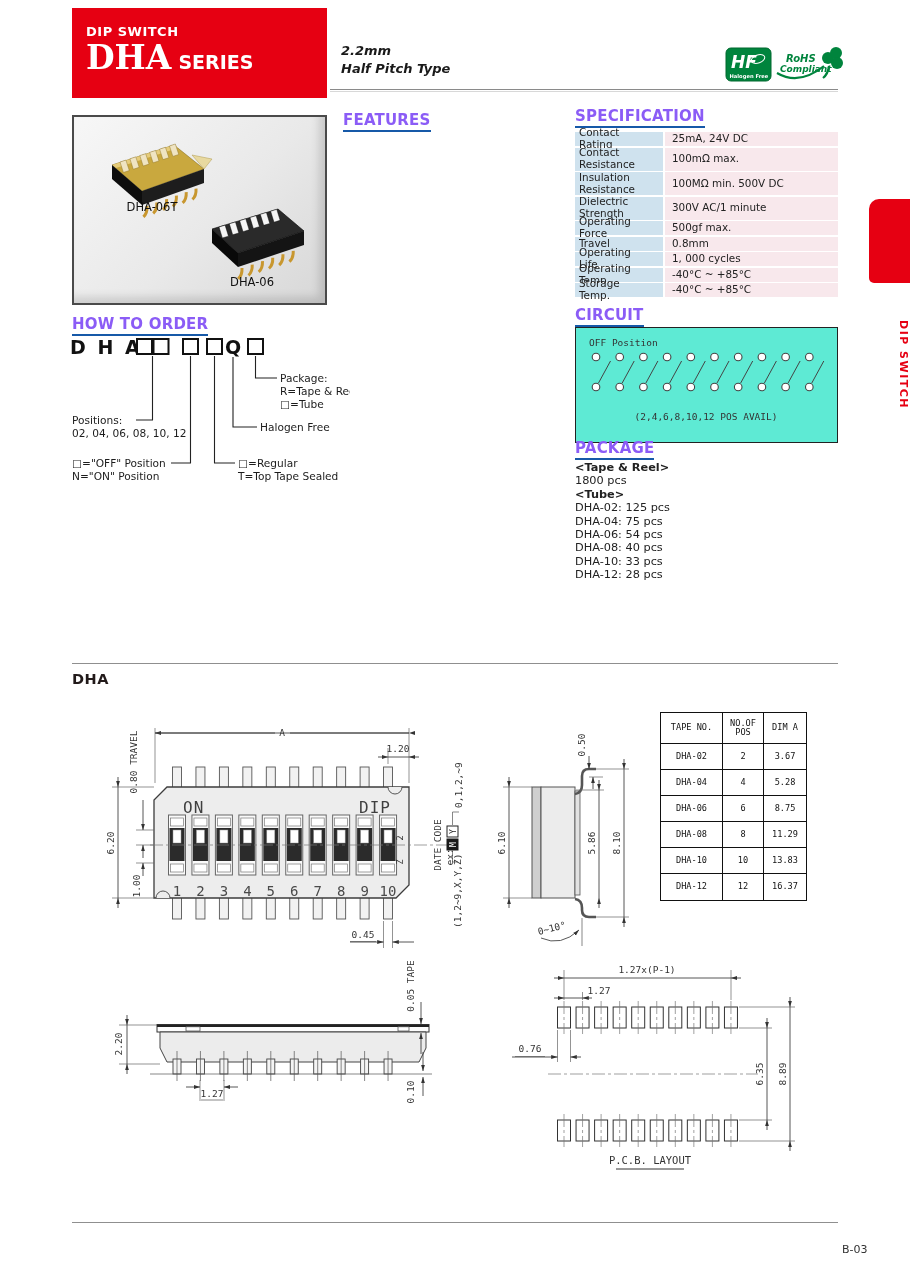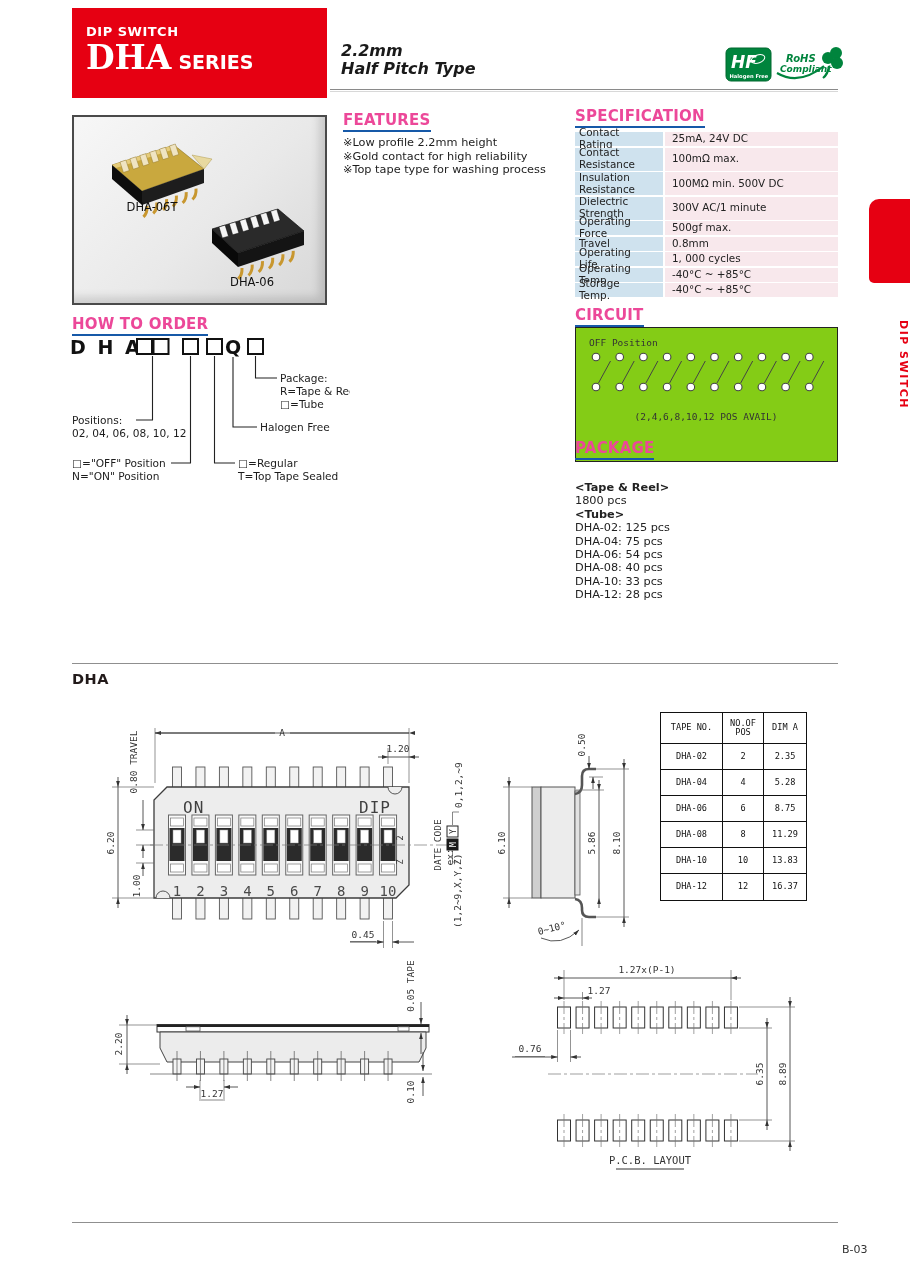--- a/index.html
+++ b/index.html
@@ -7,56 +7,56 @@
   .page { position:relative; width:910px; height:1280px; background:#fff; overflow:hidden;
           font-family:"DejaVu Sans", sans-serif; color:#222; }
   .abs { position:absolute; }
 
   
   .hdr-red { left:72px; top:8px; width:255px; height:90px; background:#e60012; color:#fff; padding:16px 0 0 14px; }
   .hdr-cat { font-size:13px; font-weight:bold; letter-spacing:.5px; }
   .hdr-series { margin-top:2px; display:flex; align-items:baseline; gap:7px; }
   .hdr-dha { font-family:"DejaVu Serif", serif; font-weight:bold; font-size:33px; line-height:34px; }
   .hdr-sfx { font-size:19px; font-weight:bold; }
-  .subtitle { left:341px; top:42px; font-size:16px; font-weight:bold; font-style:italic; color:#1a1a1a; line-height:18px; }
+  .subtitle { left:341px; top:42px; font-size:13px; font-weight:bold; font-style:italic; color:#1a1a1a; line-height:18px; }
   .hdr-rule { left:330px; top:89px; width:508px; height:3px; border-top:1px solid #8a8a8a; border-bottom:1px solid #d8d8d8; }
 
   
   .side-tab { left:869px; top:199px; width:41px; height:84px; background:#e60012; border-radius:10px 0 0 5px; }
   .side-tab-label { left:869px; top:290px; width:41px; height:150px; writing-mode:vertical-rl;
                     color:#e60012; font-weight:bold; font-size:11px; letter-spacing:1.5px; text-align:left;
                     display:flex; justify-content:center; }
 
   
   .prod-box { left:72px; top:115px; width:255px; height:190px; border:2px solid #4a4a4a;
               background:linear-gradient(135deg,#f7f7f7 0%,#e9e9e9 55%,#d7d7d7 100%);
               box-shadow:inset -6px -6px 9px rgba(0,0,0,.13); }
 
   
-  .sect-h { display:inline-block; font-size:15px; font-weight:bold; color:#ec4899;
+  .sect-h { display:inline-block; font-size:15px; font-weight:bold; color:#8b5cf6;
             border-bottom:2px solid #1659a8; padding-bottom:1px; letter-spacing:.2px; }
   .items { font-size:11.3px; line-height:13.6px; color:#1c1c1c; margin-top:4px; }
 
   .features { left:343px; top:110px; width:230px; }
   .application { left:343px; top:175px; width:230px; }
 
   
   .spec { left:575px; top:106px; width:263px; }
   .spec-table { margin-top:4px; display:flex; flex-direction:column; gap:1.5px; }
   .spec-row { display:flex; gap:2px; }
   .spec-label { width:88px; background:#cfe2ee; font-size:10.4px; line-height:11.6px; padding:2px 16px 2px 4px; display:flex; align-items:center; }
   .spec-value { flex:1; background:#f8e8ec; font-size:10.4px; line-height:11.6px; padding:2px 12px 2px 7px; display:flex; align-items:center; }
   .spec-row.single .spec-label, .spec-row.single .spec-value { height:14px; }
   .spec-row.double .spec-label, .spec-row.double .spec-value { height:23px; }
 
   .hto-head { left:72px; top:315px;text-align:center; }
   .circuit-head { left:575px; top:306px; }
-  .circuit-box { left:575px; top:327px; width:263px; height:135px; border:1.5px solid #222; background:#84cc16; }
+  .circuit-box { left:575px; top:327px; width:263px; height:116px; border:1.5px solid #222; background:#5eead4; }
   .package { left:575px; top:438px; width:263px; }
-  .pkg-lines { font-size:11.3px; line-height:13.4px; margin-top:21px; }
+  .pkg-lines { font-size:11.3px; line-height:13.4px; margin-top:1px; }
   .pkg-b { font-weight:bold; }
 
   .divider { left:72px; top:663px; width:766px; height:1px; background:#8f8f8f; }
   .dha-label { left:72px; top:671px; font-size:14.5px; font-weight:bold; color:#221a1a; letter-spacing:.5px; }
 
   
   .ptable { left:660px; top:712px; width:147px; border:1.4px solid #111; display:grid;
             grid-template-columns:62px 41px 42px; background:#fff;
             font-family:"DejaVu Sans Mono", monospace; font-size:8.6px; color:#111; }
   .ptable .c { border-right:1px solid #111; border-bottom:1px solid #111;
@@ -189,25 +189,20 @@
               <path d="M54,0 q-2,7 -7,9" stroke="#c8972f" stroke-width="3" fill="none"></path>
             </g>
           </g>
       </g>
       <text x="178" y="169" text-anchor="middle" font-size="11.5" fill="#111" style="font-family:'DejaVu Sans',sans-serif">DHA-06</text>
     </svg>
   </div>
 
   <div class="abs features">
     <span class="sect-h">FEATURES</span>
-    <div class="items">
-      <div>※Low profile 2.2mm height</div>
-      <div>※Gold contact for high reliability</div>
-      <div>※Top tape type for washing process</div>
-    </div>
   </div>
 
 
   <div class="abs spec">
     <span class="sect-h">SPECIFICATION</span>
     <div class="spec-table">
       <div class="spec-row single">
           <div class="spec-label">Contact Rating</div>
           <div class="spec-value">25mA, 24V DC</div>
         </div>
@@ -707,21 +702,21 @@
   <div class="abs ptable">
     <div class="c hc">TAPE NO.</div>
     <div class="c hc">
       <span>NO.OF</span>
         <span>POS</span>
     </div>
     <div class="c hc">DIM A</div>
 
     <div class="c">DHA-02</div>
     <div class="c">2</div>
-    <div class="c">2.35</div>
+    <div class="c">3.67</div>
     <div class="c">DHA-04</div>
     <div class="c">4</div>
     <div class="c">5.28</div>
     <div class="c">DHA-06</div>
     <div class="c">6</div>
     <div class="c">8.75</div>
     <div class="c">DHA-08</div>
     <div class="c">8</div>
     <div class="c">11.29</div>
     <div class="c">DHA-10</div>

